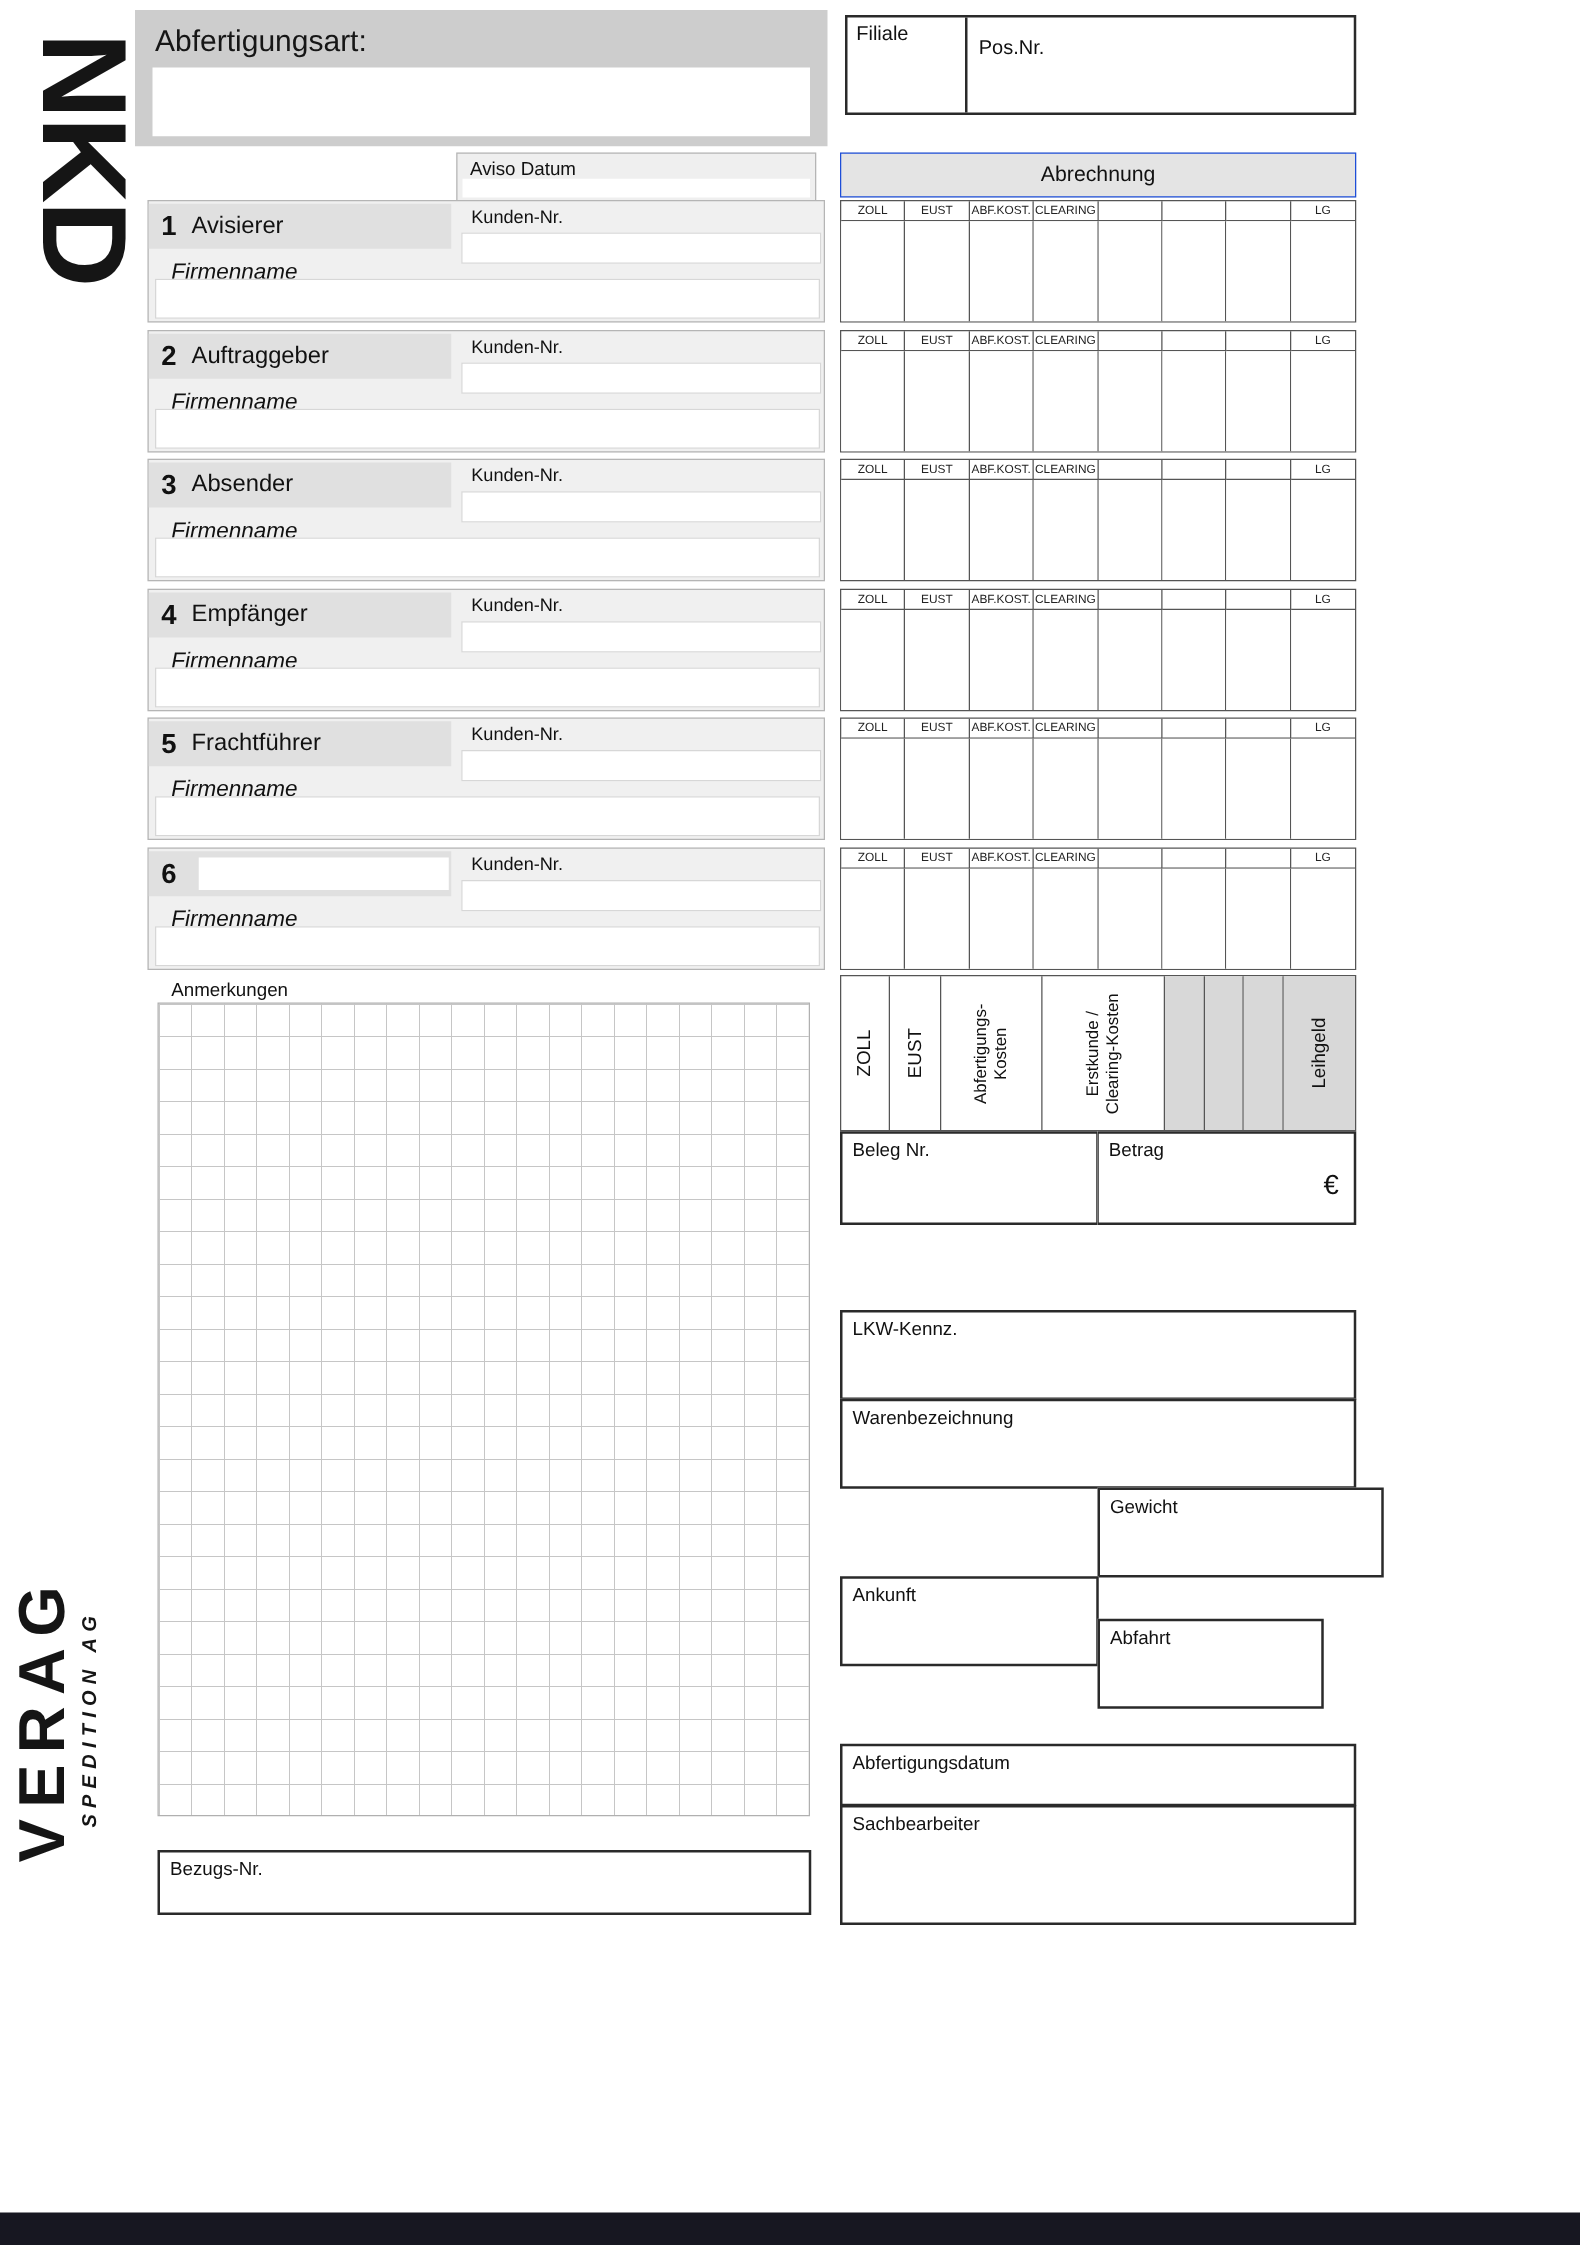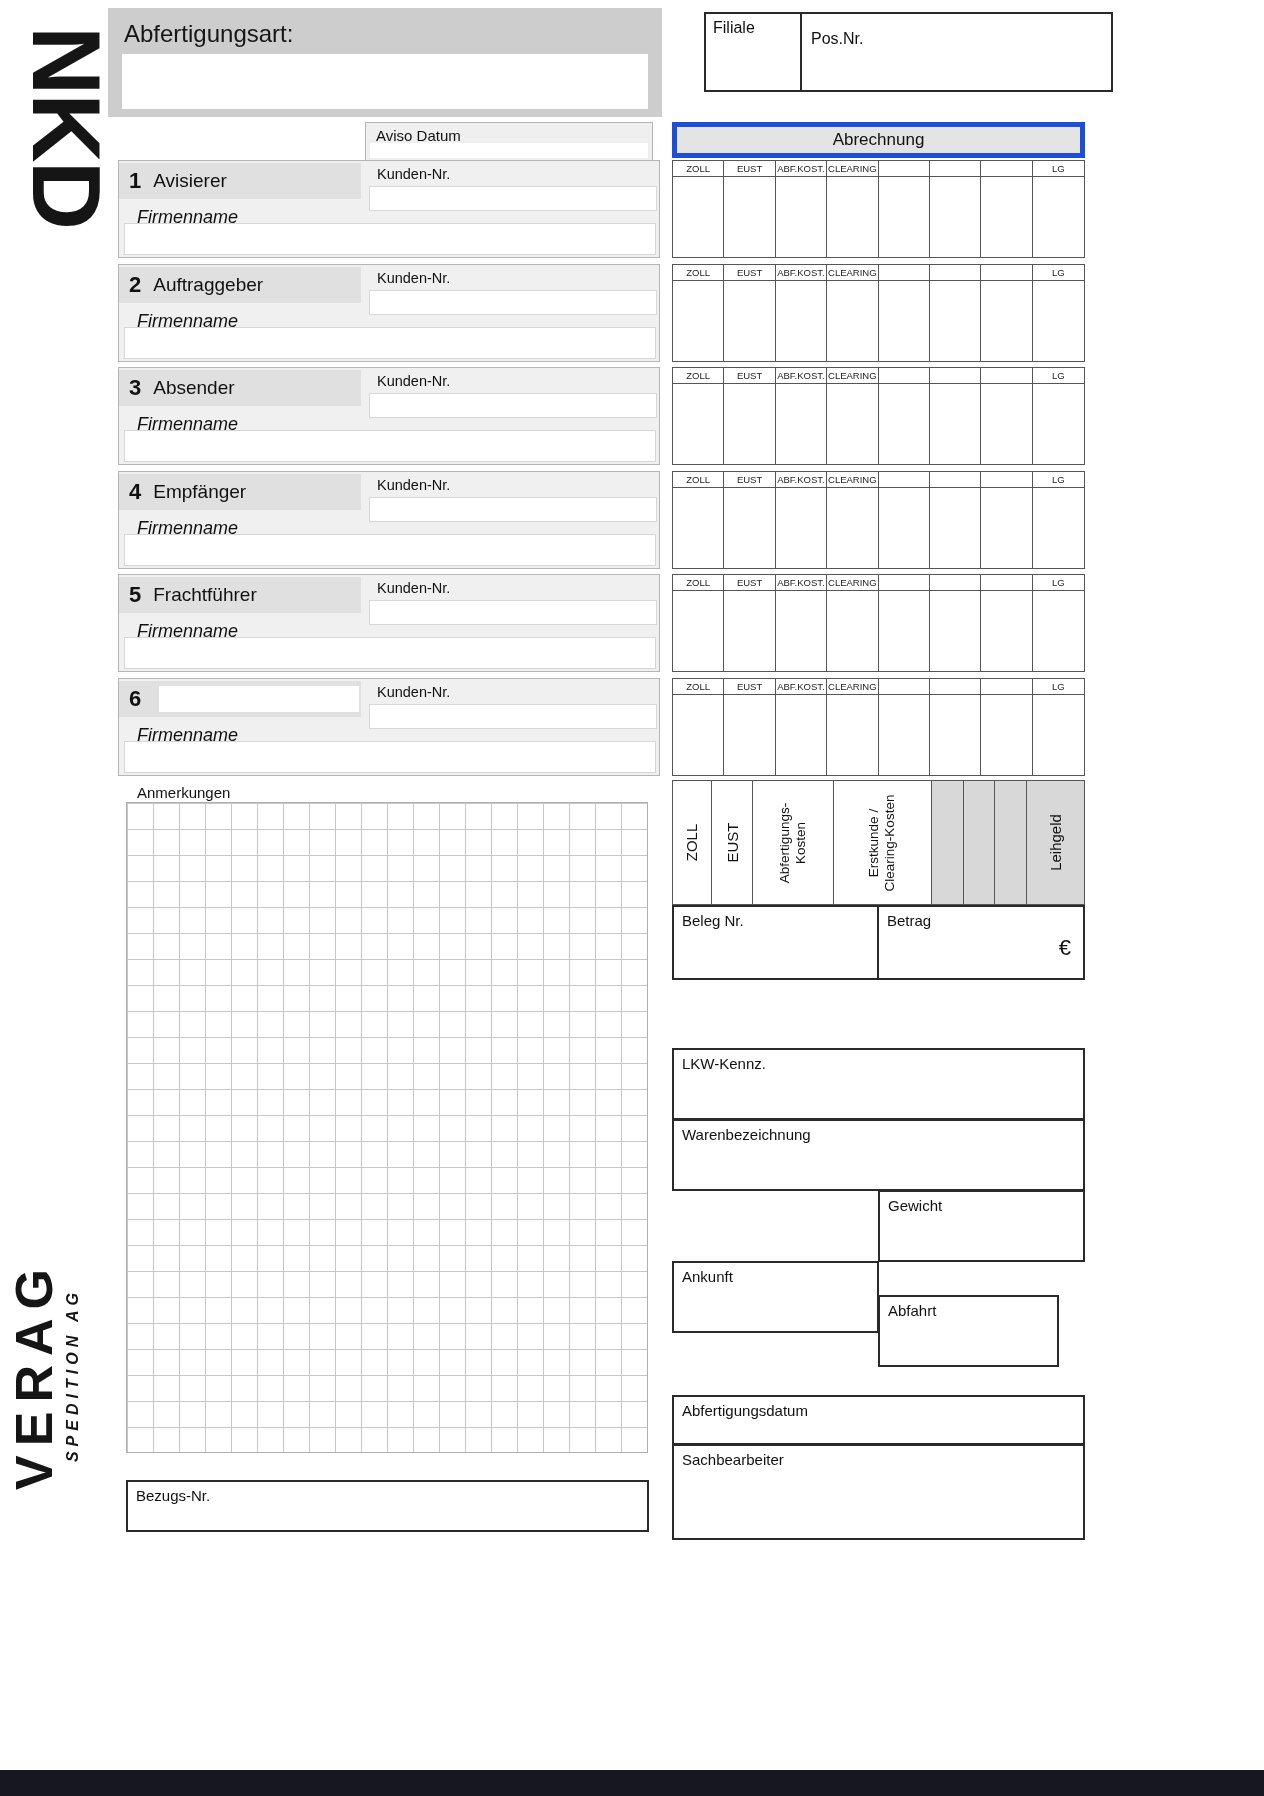--- a/index.html
+++ b/index.html
@@ -21,31 +21,31 @@
     transform:rotate(-90deg); text-align:center; color:#151515;
   }
   .verag-big { font-size:52px; font-weight:900; letter-spacing:9px; line-height:1.05; }
   .verag-small { font-size:16px; font-weight:700; font-style:italic; letter-spacing:5px; margin-top:2px; }
 
   
   .topband { left:108px; top:8px; width:554px; height:109px; background:#cdcdcd; }
   .topband-label { position:absolute; left:16px; top:12px; font-size:24px; color:#161616; }
   .topband-input { position:absolute; left:14px; top:46px; width:526px; height:55px; background:#ffffff; }
 
-  .filiale-box { left:676px; top:12px; width:409px; height:80px; background:#fff; border:2px solid #2a2a2a; display:flex;margin-left:28px; }
+  .filiale-box { left:676px; top:12px; width:409px; height:80px; background:#fff; border:2px solid #2a2a2a; display:flex; }
   .filiale-cell { width:96px; border-right:2px solid #2a2a2a; padding:5px 7px; font-size:16px; }
   .posnr-cell { flex:1; padding:16px 9px; font-size:16px; }
 
   .aviso-box { left:365px; top:122px; width:288px; height:40px; background:#efefef; border:1px solid #b5b5b5; }
   .aviso-label { position:absolute; left:10px; top:4px; font-size:15px; }
   .aviso-input { position:absolute; left:4px; bottom:3px; width:278px; height:15px; background:#ffffff; }
 
   .abrechnung-header {
     left:672px; top:122px; width:413px; height:36px; background:#e4e4e4;
-    border:5px solid #1d4ed8; display:flex; align-items:center; justify-content:center;
+    border:1px solid #1d4ed8; display:flex; align-items:center; justify-content:center;
     font-size:17px; color:#111;
   }
 
   
   .section {
     position:absolute; left:118px; width:542px; height:98px;
     background:#f0f0f0; border:1px solid #b5b5b5;
   }
   .band {
     position:absolute; left:0; top:2px; width:242px; height:36px; background:#e0e0e0;
@@ -362,21 +362,21 @@
 
   <span class="anm-label">Anmerkungen</span>
   <div class="anm-grid"></div>
 
   <div class="ship-box" style="left:672px; top:1048px; width:413px; height:72px;">
     <span class="ship-label">LKW-Kennz.</span>
   </div>
   <div class="ship-box" style="left:672px; top:1119px; width:413px; height:72px;">
     <span class="ship-label">Warenbezeichnung</span>
   </div>
-  <div class="ship-box" style="left:878px; top:1190px; width:207px; height:72px;text-align:center;">
+  <div class="ship-box" style="left:878px; top:1190px; width:229px; height:72px;text-align:center;">
     <span class="ship-label">Gewicht</span>
   </div>
   <div class="ship-box" style="left:672px; top:1261px; width:207px; height:72px;">
     <span class="ship-label">Ankunft</span>
   </div>
   <div class="ship-box" style="left:878px; top:1295px; width:181px; height:72px;text-align:center;">
     <span class="ship-label">Abfahrt</span>
   </div>
 
   <div class="ship-box" style="left:672px; top:1395px; width:413px; height:50px;">

